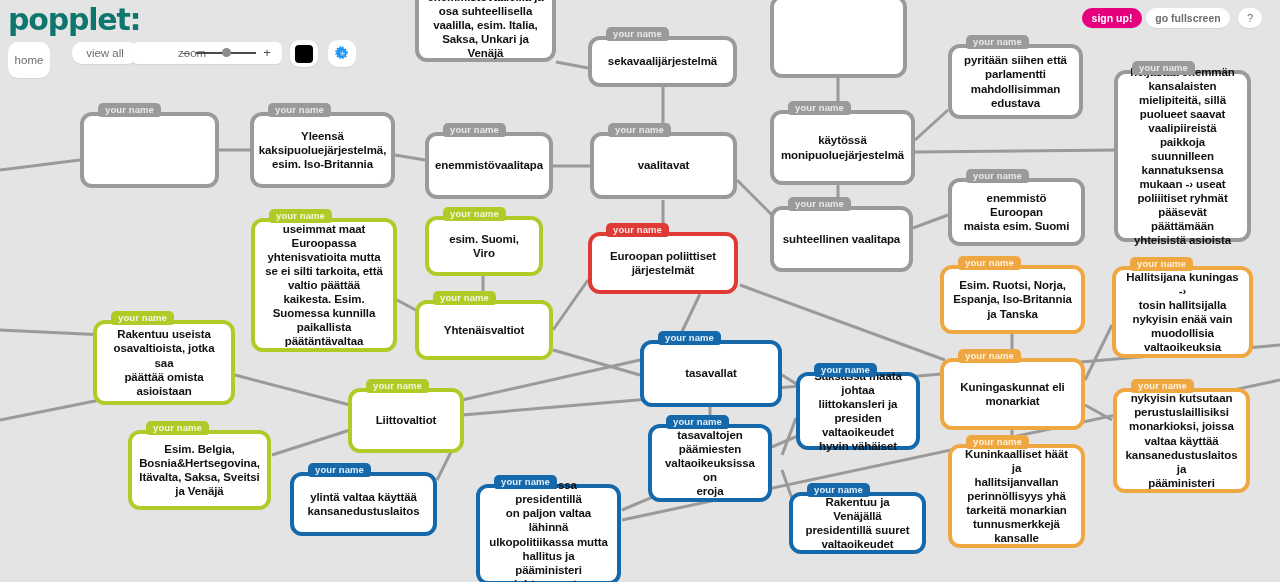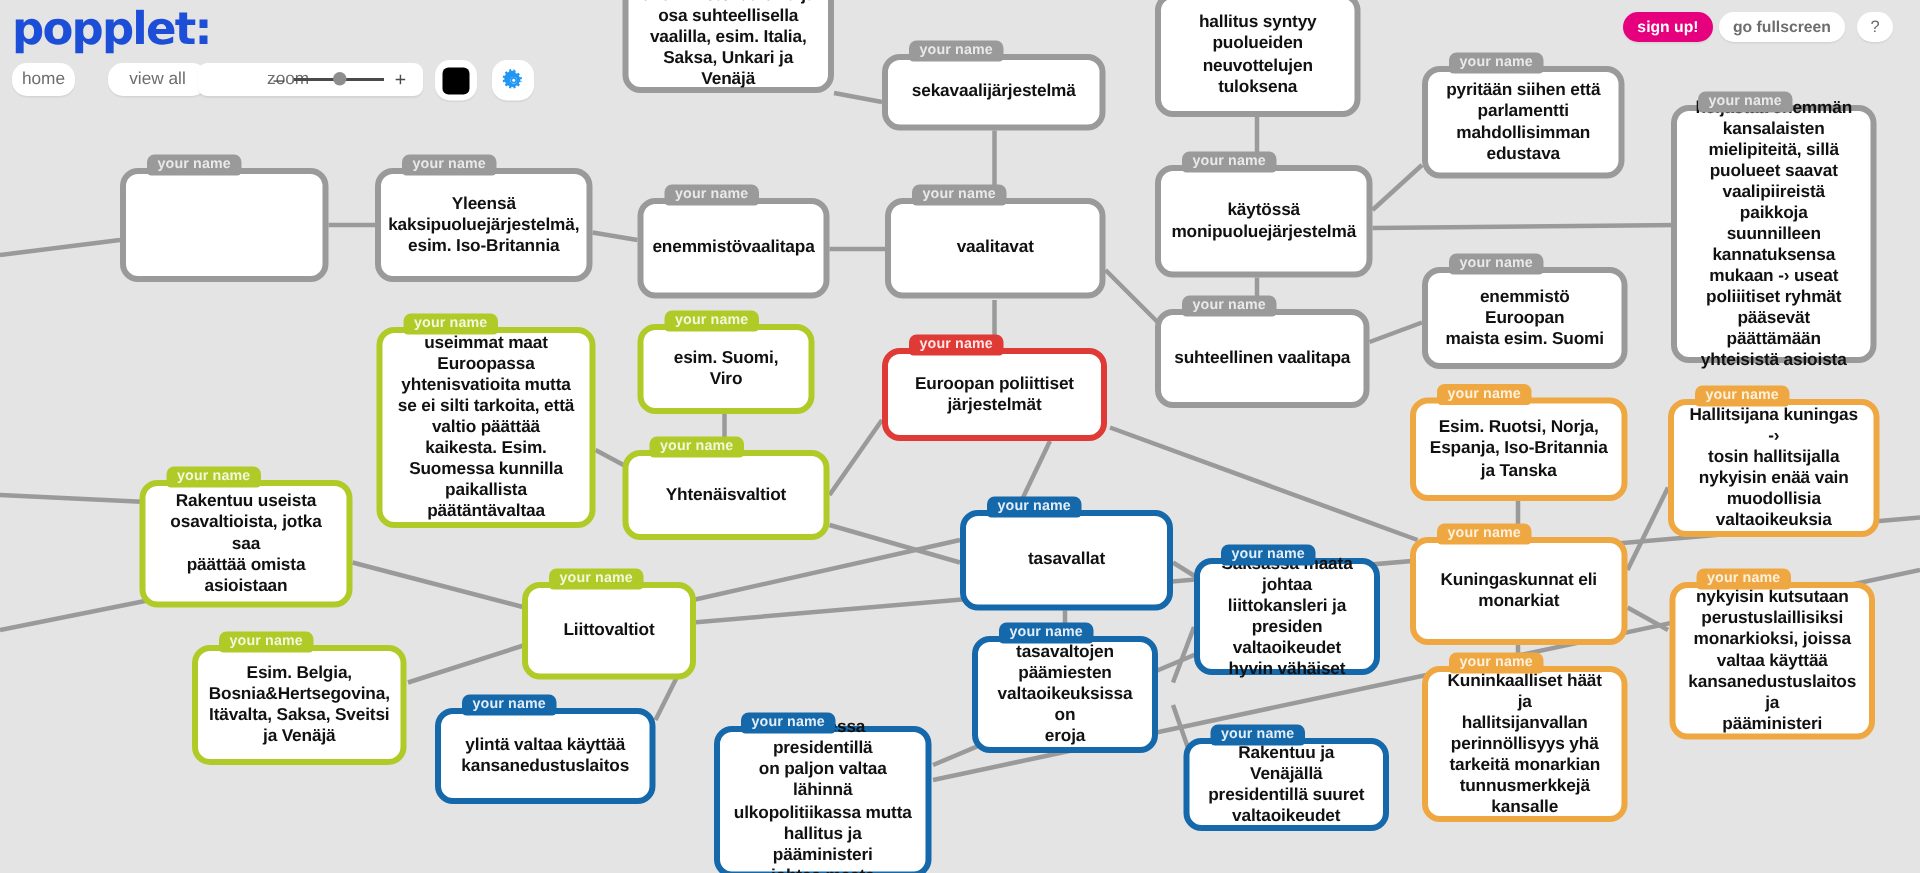--- a/index.html
+++ b/index.html
@@ -63,37 +63,37 @@
   .c-blue   > .tag { background:#1569ab; color:#e3eef8; }
   .c-orange { border-color:#efa841; }
   .c-orange > .tag { background:#efa841; color:#fdf0de; }
 
   
   #toolbar { position:absolute; left:0; top:0; width:1280px; height:72px; z-index:50; pointer-events:none; }
   #toolbar > * { pointer-events:auto; }
 
   #logo {
     position:absolute; left:8px; top:2px;
-    font-size:30px; font-weight:bold; color:#1d4ed8;
+    font-size:30px; font-weight:bold; color:#0f766e;
     letter-spacing:-1.2px;
     font-family:"DejaVu Sans", sans-serif;
   }
   .tb-btn {
     position:absolute;
     background:#ffffff;
     border-radius:10px;
     border:none;
     font-family:"Liberation Sans", sans-serif;
     font-size:11.5px;
     color:#6d6d6d;
     display:flex; align-items:center; justify-content:center;
     box-shadow:0 1px 1px rgba(0,0,0,.07);
     cursor:pointer;
   }
-  #btn-home     { left:8px;  top:42px; width:42px; height:22px; }
+  #btn-home     { left:8px;  top:42px; width:42px; height:36px; }
   #btn-viewall  { left:72px; top:42px; width:66px; height:22px; }
   #zoom-box     { left:132px; top:42px; width:150px; height:22px; background:#fff; border-radius:6px;
                   position:absolute; box-shadow:0 1px 1px rgba(0,0,0,.07); }
   #zoom-label   { position:absolute; left:14px; top:5px; font-size:11.5px; color:#6d6d6d;margin-left:32px; }
   #zoom-minus   { position:absolute; left:48px; top:4px; width:12px; height:14px;
                   font-size:13px; color:#4a4a4a; line-height:14px; text-align:center; cursor:pointer;}
   #zoom-plus    { position:absolute; left:129px; top:3px; width:12px; height:16px;
                   font-size:13px; color:#4a4a4a; line-height:16px; text-align:center; cursor:pointer;}
   #zoom-track   { position:absolute; left:64px; top:10px; width:60px; height:2px; background:#4a4a4a; }
   #zoom-thumb   { position:absolute; left:90px; top:6px; width:9px; height:9px; border-radius:50%;
@@ -200,24 +200,20 @@
 Venäjä</span>
   </div>
 
   <div class="popple c-grey" id="p2" style="left:588px; top:36px; width:149px; height:51px;">
     <span class="tag">your name</span>
     <span class="body">sekavaalijärjestelmä</span>
   </div>
 
   <div class="popple c-grey" id="p3" style="left:770px; top:-5px; width:137px; height:83px;">
     <span class="tag">your name</span>
-    <span class="body">hallitus syntyy
-puolueiden
-neuvottelujen
-tuloksena</span>
   </div>
 
   <div class="popple c-grey" id="p4" style="left:948px; top:44px; width:135px; height:75px;">
     <span class="tag">your name</span>
     <span class="body">pyritään siihen että
 parlamentti
 mahdollisimman
 edustava</span>
   </div>
 

